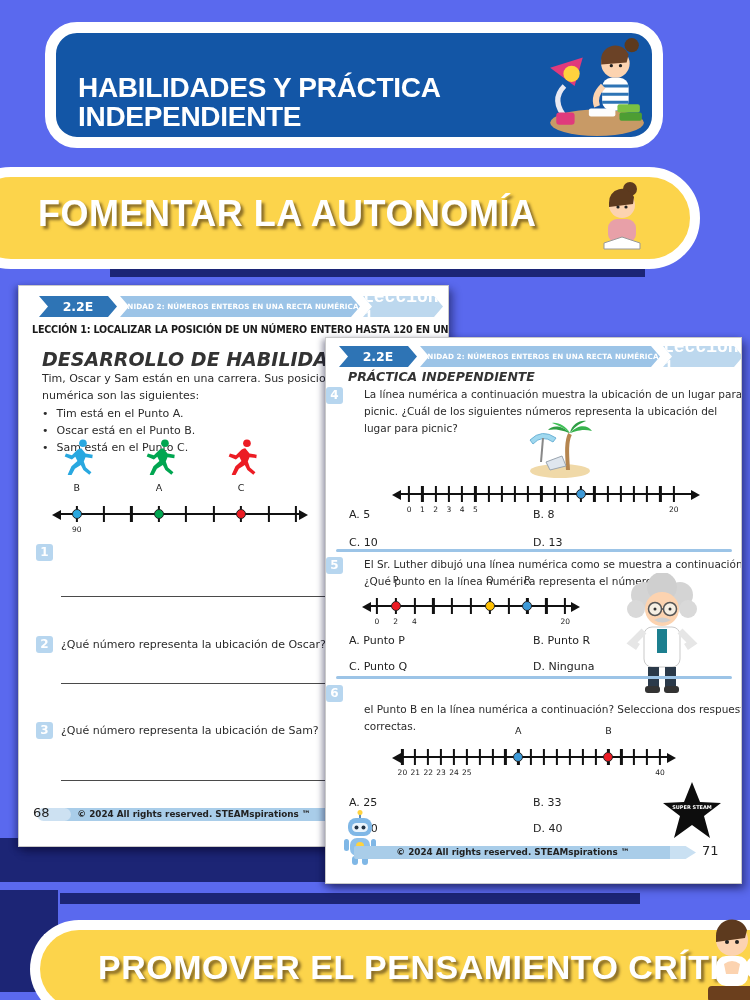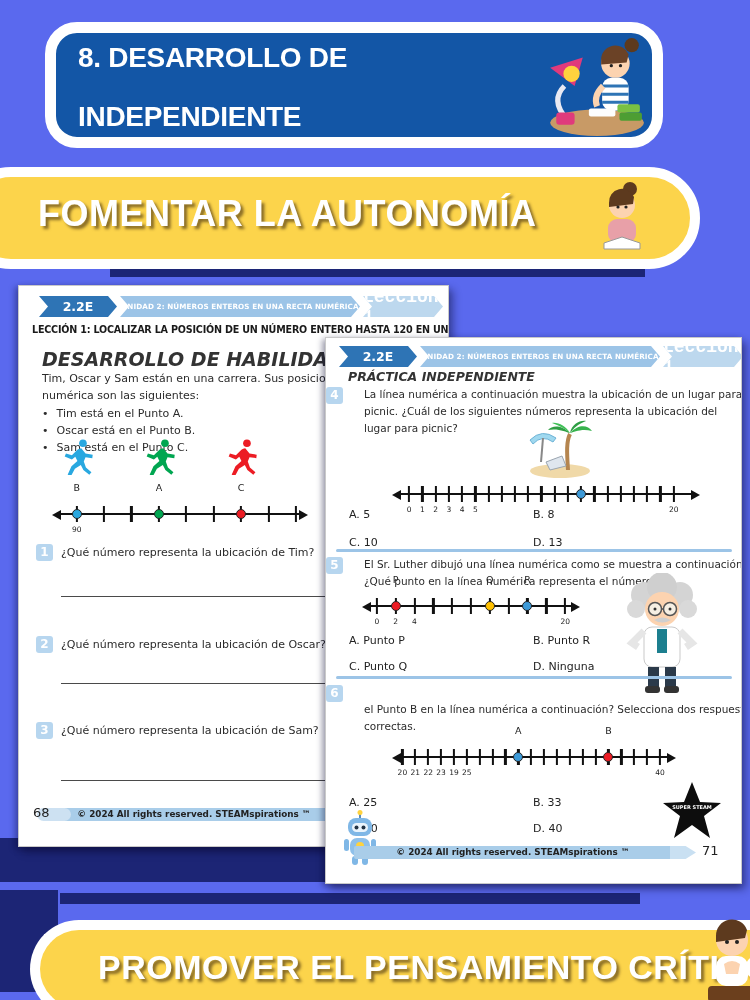--- a/index.html
+++ b/index.html
@@ -80,22 +80,22 @@
 </head>
 <body>
 
 <div class="navy" style="left:110px;top:266px;width:535px;height:11px;z-index:1;"></div>
 <div class="navy" style="left:0;top:838px;width:340px;height:44px;z-index:0;"></div>
 <div class="navy" style="left:60px;top:893px;width:580px;height:11px;z-index:1;"></div>
 <div class="navy" style="left:0;top:890px;width:58px;height:102px;z-index:1;"></div>
 
 <div class="top-banner">
   <h1>
-    <span>8. DESARROLLO DE</span><br>
     <br>
+    <span>HABILIDADES Y PRÁCTICA</span><br>
     <span>INDEPENDIENTE</span>
   </h1>
   <span class="illus">
     <svg width="102" height="104" viewBox="0 0 100 102">
       <ellipse cx="52" cy="88" rx="46" ry="13" fill="#c89a66"></ellipse>
       <path d="M22 84 Q6 66 20 52" stroke="#e9e9f2" stroke-width="5" fill="none"></path>
       <path d="M6 34 L38 24 L30 52 Z" fill="#e03a7c"></path>
       <circle cx="27" cy="40" r="8" fill="#ffd23e"></circle>
       <rect x="12" y="78" width="18" height="12" rx="3" fill="#e03a7c"></rect>
       <circle cx="86" cy="12" r="7" fill="#5d3a1e"></circle>
@@ -166,21 +166,20 @@
           <path fill="#00a651" d="M25 13c-2 0-4 1-6 3l-5 5-7-2-1.5 3.5 8.5 3.5 4-3 2.5 5-7 6-4.5 10 4 1.5 4.5-8.5 7-4.5 3 6 7 5.5 2.5-3-6.5-5.5-2.5-7 2-5 8 1 .5-4-8.5-1.5z"></path>
         </svg></div>
       <div class="nl-dot" style="left:74.25%;background:#ec1c24"></div>
       <div class="nl-letter" style="left:74.25%">C</div>
       <div class="nl-runner" style="left:74.25%"><svg viewBox="0 0 40 44" width="34" height="38">
           <circle cx="27" cy="7" r="4.5" fill="#ec1c24"></circle>
           <path fill="#ec1c24" d="M25 13c-2 0-4 1-6 3l-5 5-7-2-1.5 3.5 8.5 3.5 4-3 2.5 5-7 6-4.5 10 4 1.5 4.5-8.5 7-4.5 3 6 7 5.5 2.5-3-6.5-5.5-2.5-7 2-5 8 1 .5-4-8.5-1.5z"></path>
         </svg></div>
     </div>
   <div class="qbadge" style="left:17px;top:258px;">1</div>
-  <div class="qtext" style="left:42px;top:260px;">¿Qué número representa la ubicación de Tim?</div>
   <div class="ansline" style="top:310px;"></div>
   <div class="qbadge" style="left:17px;top:350px;">2</div>
   <div class="qtext" style="left:42px;top:352px;">¿Qué número representa la ubicación de Oscar?</div>
   <div class="ansline" style="top:397px;"></div>
   <div class="qbadge" style="left:17px;top:436px;">3</div>
   <div class="qtext" style="left:42px;top:438px;">¿Qué número representa la ubicación de Sam?</div>
   <div class="ansline" style="top:494px;"></div>
   <div class="fbar" style="left:40px;top:522px;width:370px;">
     <div class="fhead"></div>
     <div class="fcopy" style="width:270px;">© 2024 All rights reserved. STEAMspirations ™</div>
@@ -323,21 +322,21 @@
       <div class="nl-line"></div>
       <div class="nl-tick" style="left:3%"></div>
       <div class="nl-lab" style="left:3%">20</div>
       <div class="nl-tick" style="left:7.6%"></div>
       <div class="nl-lab" style="left:7.6%">21</div>
       <div class="nl-tick" style="left:12.2%"></div>
       <div class="nl-lab" style="left:12.2%">22</div>
       <div class="nl-tick" style="left:16.8%"></div>
       <div class="nl-lab" style="left:16.8%">23</div>
       <div class="nl-tick" style="left:21.4%"></div>
-      <div class="nl-lab" style="left:21.4%">19</div>
+      <div class="nl-lab" style="left:21.4%">24</div>
       <div class="nl-tick" style="left:26%"></div>
       <div class="nl-lab" style="left:26%">25</div>
       <div class="nl-tick" style="left:30.6%"></div>
       <div class="nl-tick" style="left:35.2%"></div>
       <div class="nl-tick" style="left:39.8%"></div>
       <div class="nl-tick" style="left:44.4%"></div>
       <div class="nl-tick" style="left:49%"></div>
       <div class="nl-tick" style="left:53.6%"></div>
       <div class="nl-tick" style="left:58.2%"></div>
       <div class="nl-tick" style="left:62.8%"></div>

